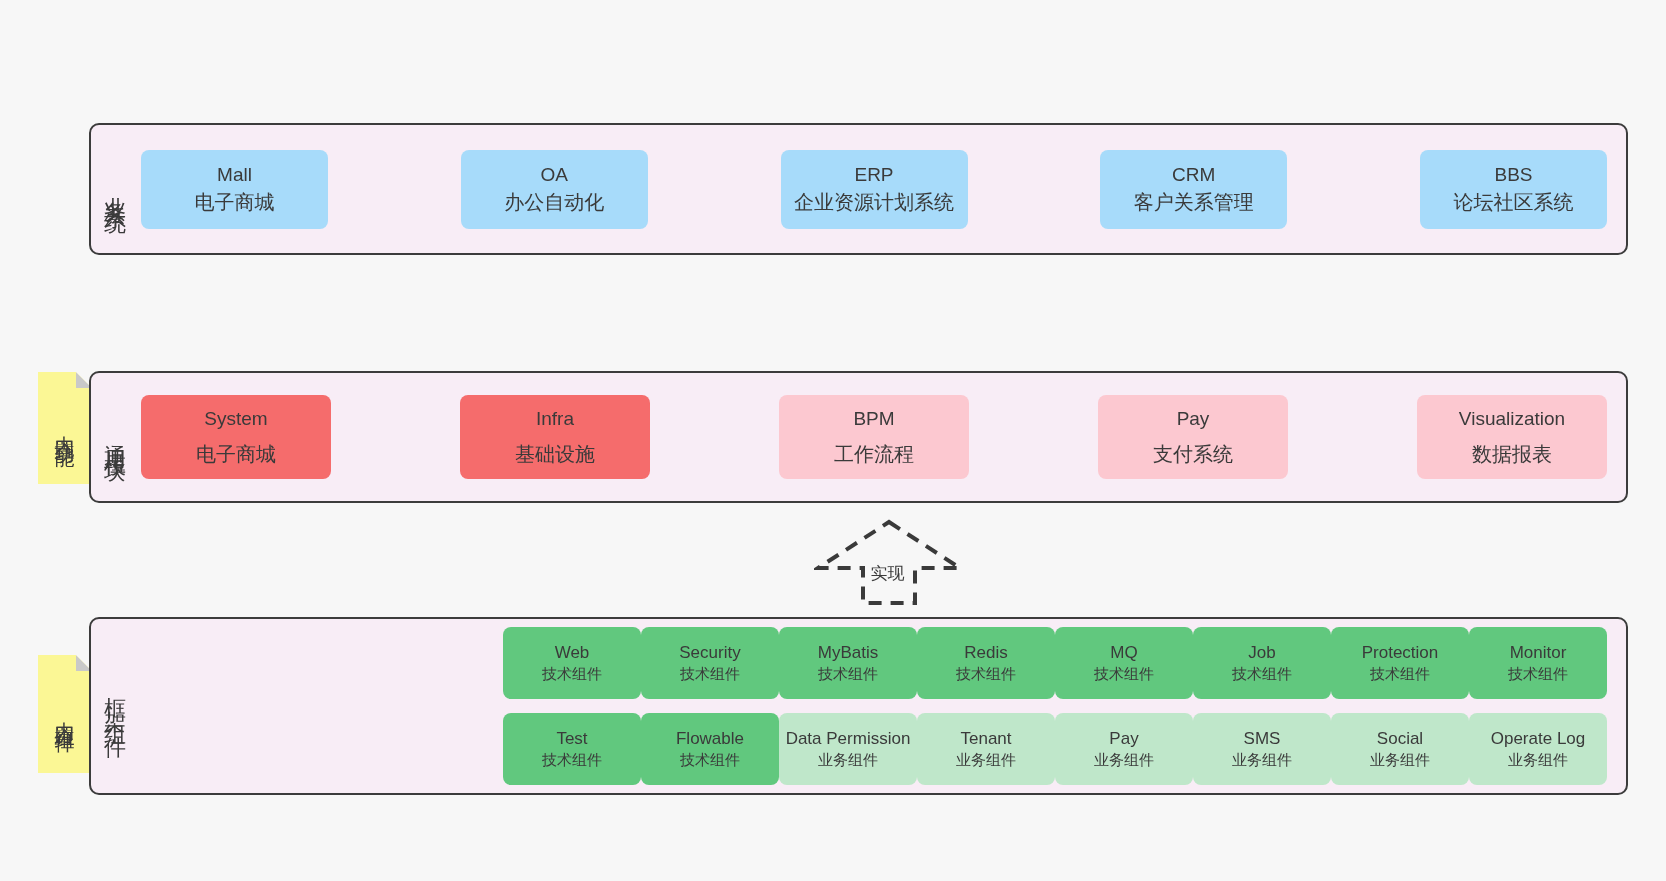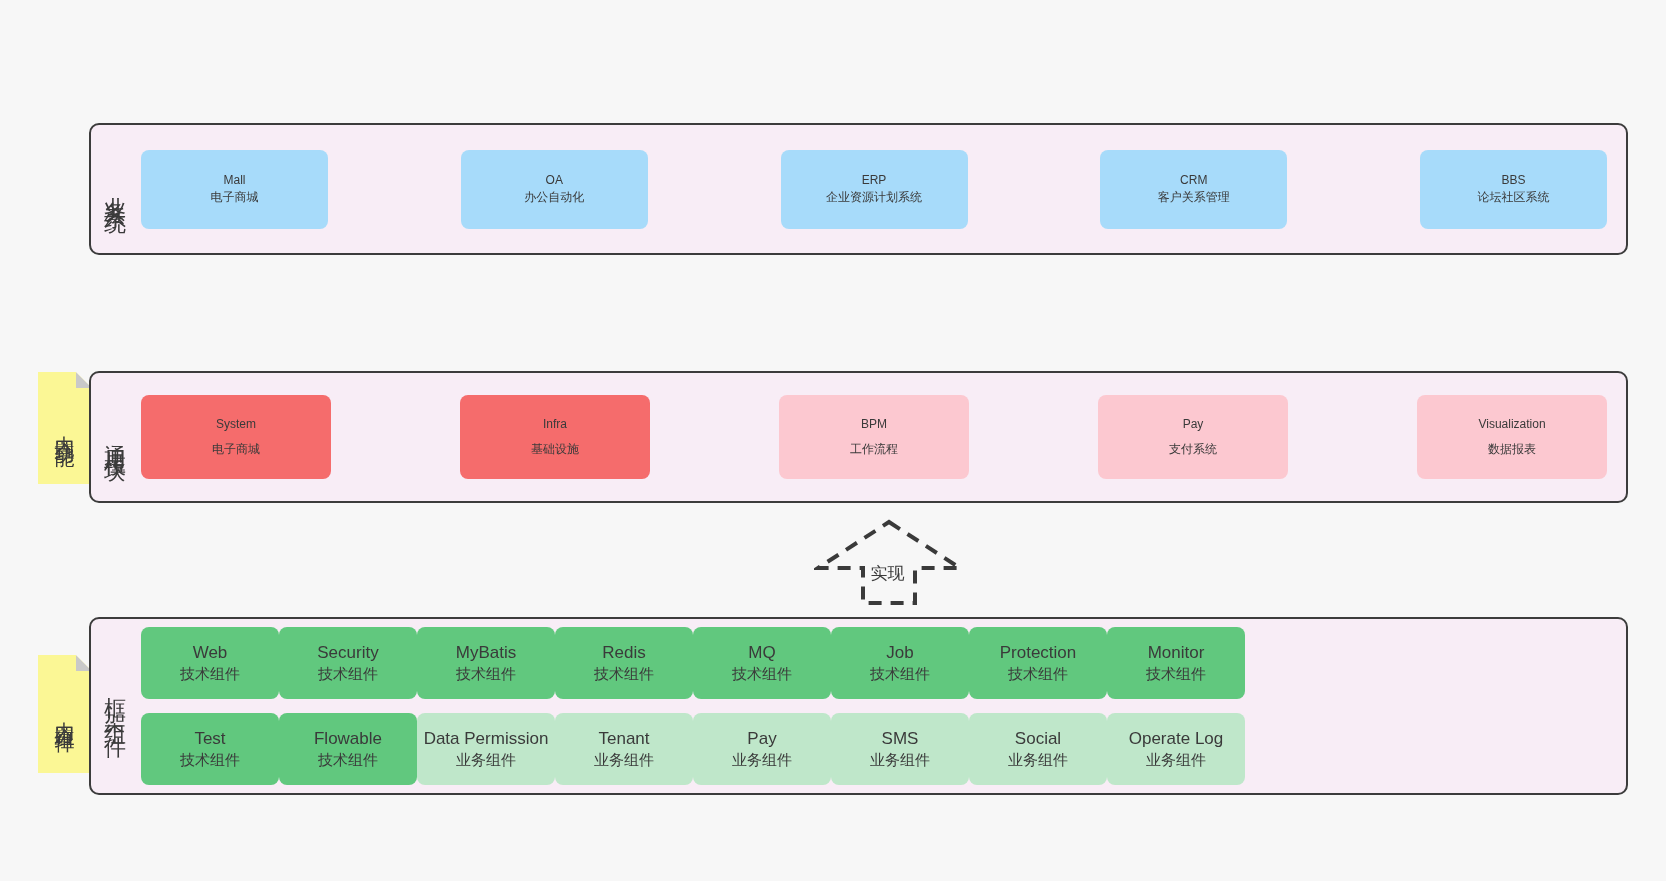--- a/index.html
+++ b/index.html
@@ -22,34 +22,34 @@
     font-size:22px; letter-spacing:5px; line-height:1;
     margin-left:13px; color:#3a3a3a; white-space:nowrap;
   }
   .band-frameworks .band-label { letter-spacing:13px; }
 
   .boxes-area {
     flex:1; display:flex; align-items:center; justify-content:space-between;
     margin:0 19px 0 15px;
   }
   .rows { flex:1; display:flex; flex-direction:column; gap:14px; margin:0 19px 0 15px; }
-  .row  { display:flex; justify-content:flex-start; }
+  .row  { display:flex; justify-content:flex-end; }
 
   
   .box {
     border-radius:8px; display:flex; flex-direction:column;
     align-items:center; justify-content:center; text-align:center;
     line-height:1.45;
   }
   .band-business .box { width:187px; height:79px; }
   .band-modules  .box { width:190px; height:84px;gap:8px; }
   .band-frameworks .box { width:138px; height:72px; line-height:1.3; padding:2px; }
 
-  .box .en { font-size:12px; }
-  .box .zh { font-size:12px; }
+  .box .en { font-size:19px; }
+  .box .zh { font-size:20px; }
   .band-frameworks .box .en { font-size:17px; }
   .band-frameworks .box .zh { font-size:15px; }
 
   .c-blue        { background:#a7dbfa; }
   .c-red         { background:#f56c6c; }
   .c-pink        { background:#fcc8d0; }
   .c-green       { background:#61c87e; }
   .c-green-light { background:#bfe7ca; }
 
   

